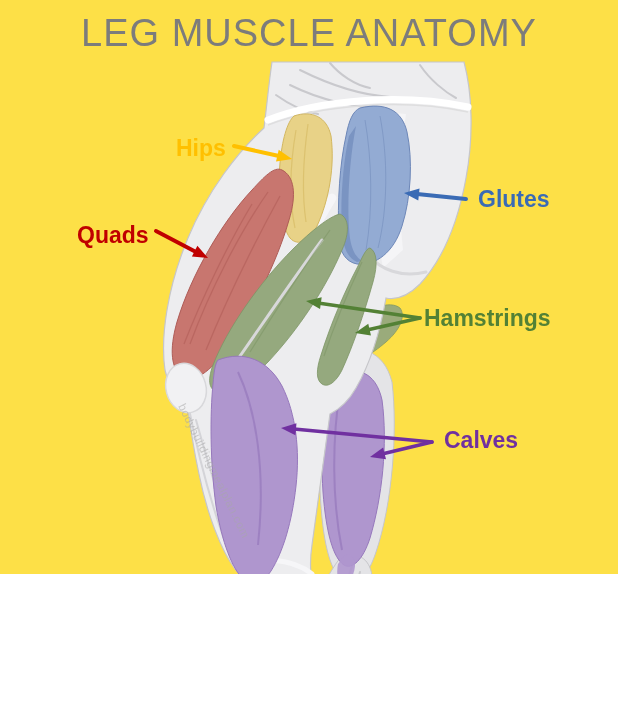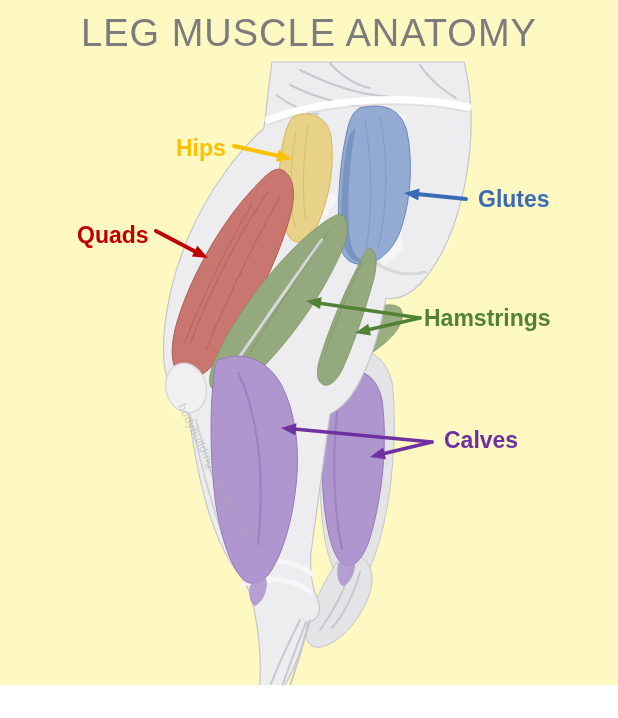--- a/index.html
+++ b/index.html
@@ -1,19 +1,19 @@
 <!DOCTYPE html>
 <html><head>
 <meta charset="utf-8">
 <style>
   html,body{margin:0;padding:0;background:#ffffff;}
   .page{
     position:relative;
-    width:618px;height:685px;
-    background:#fef9c3;
+    width:618px;height:574px;
+    background:#fde047;
     overflow:hidden;
     font-family:"Liberation Sans", sans-serif;
   }
   .title{
     position:absolute;
     top:12px;left:0;width:618px;
     margin:0;
     text-align:center;
     font-size:38px;
     font-weight:400;

